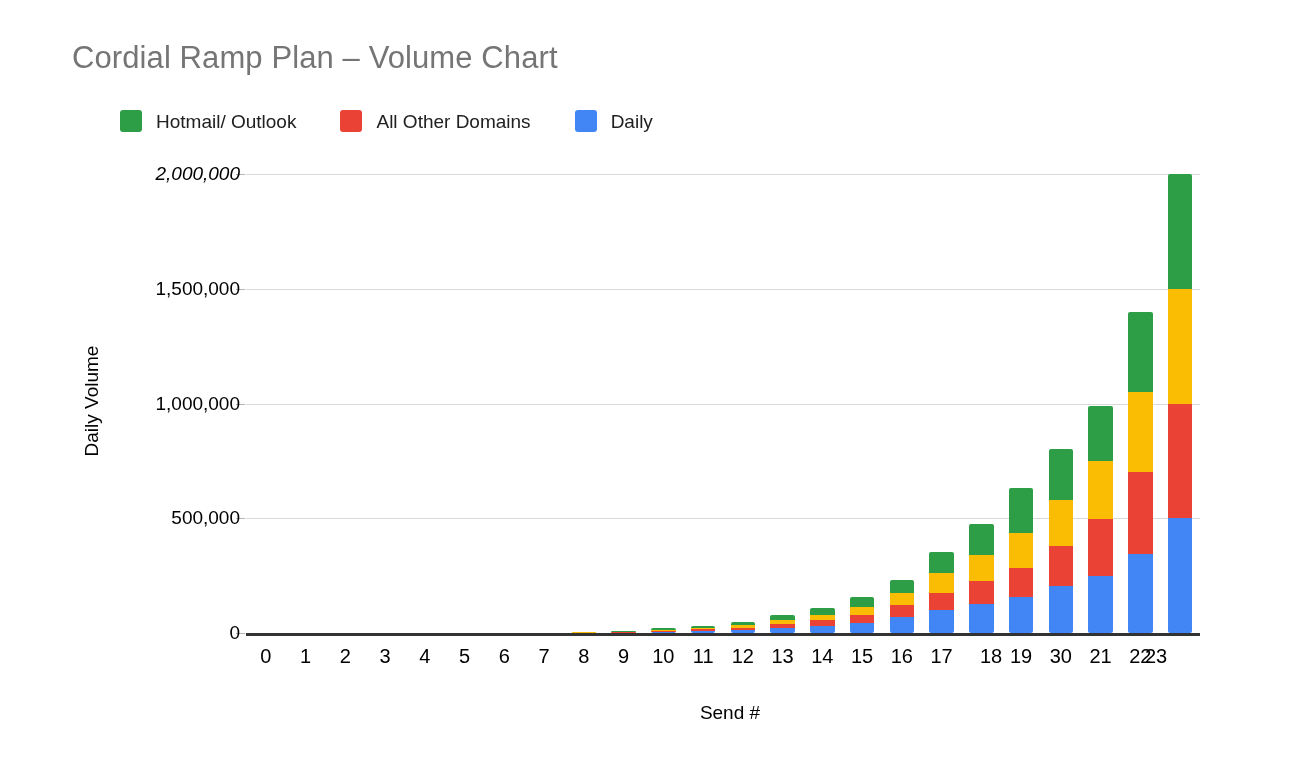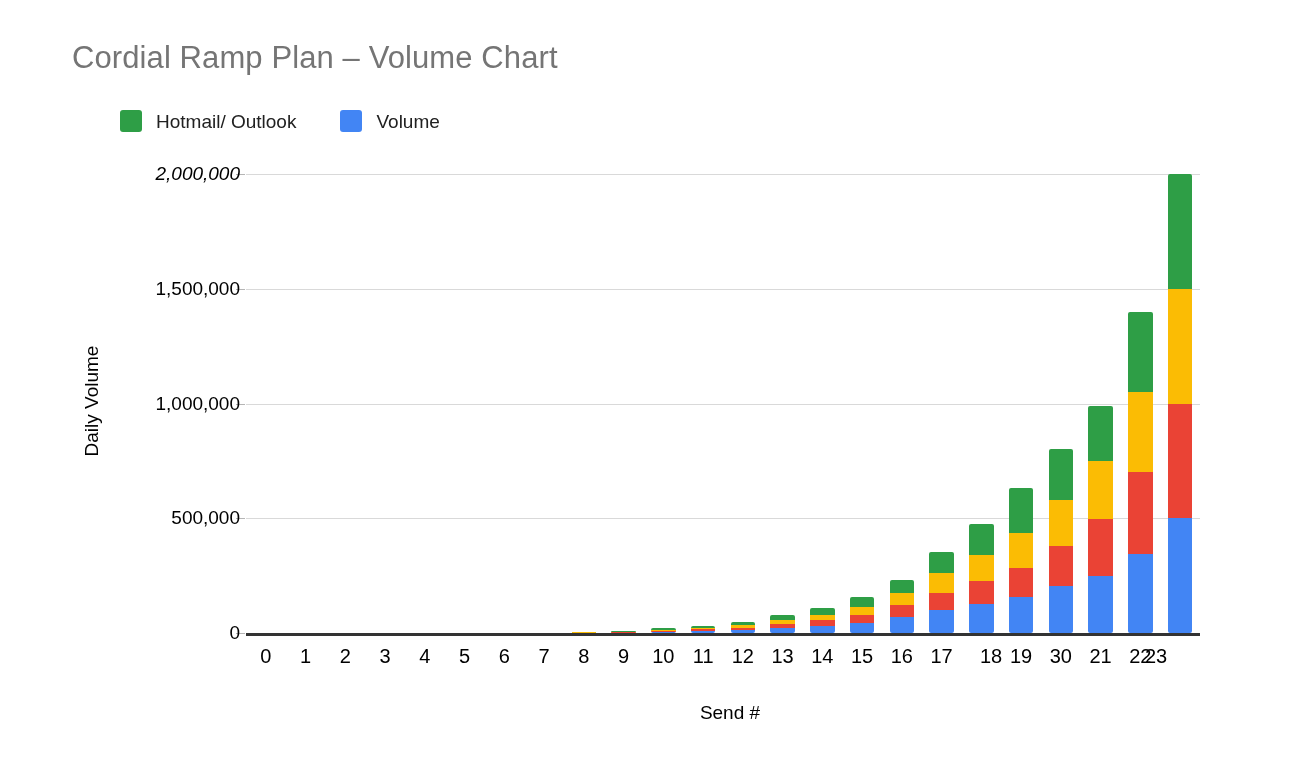--- a/index.html
+++ b/index.html
@@ -179,22 +179,26 @@
 <div id="chart-root">
 
   <div id="chart-title">Cordial Ramp Plan – Volume Chart</div>
 
   <div id="legend">
       <div class="legend-item">
         <span class="legend-swatch" style="background: rgb(46, 158, 70);"></span>
         <span class="legend-label">Hotmail/ Outlook</span>
       </div>
       <div class="legend-item">
+        <span class="legend-swatch" style="background: rgb(234, 67, 53);"></span>
+        <span class="legend-label">All Other Domains</span>
+      </div>
+      <div class="legend-item">
         <span class="legend-swatch" style="background: rgb(66, 133, 244);"></span>
-        <span class="legend-label">Volume</span>
+        <span class="legend-label">Daily</span>
       </div>
     </div>
 
   <div id="plot-wrap">
 
     <div id="gridlines">
         <div class="tickmark" style="top: 633px;"></div>
         <div class="gridline" style="top: 518.25px;"></div>
         <div class="tickmark" style="top: 518.25px;"></div>
         <div class="gridline" style="top: 403.5px;"></div>

